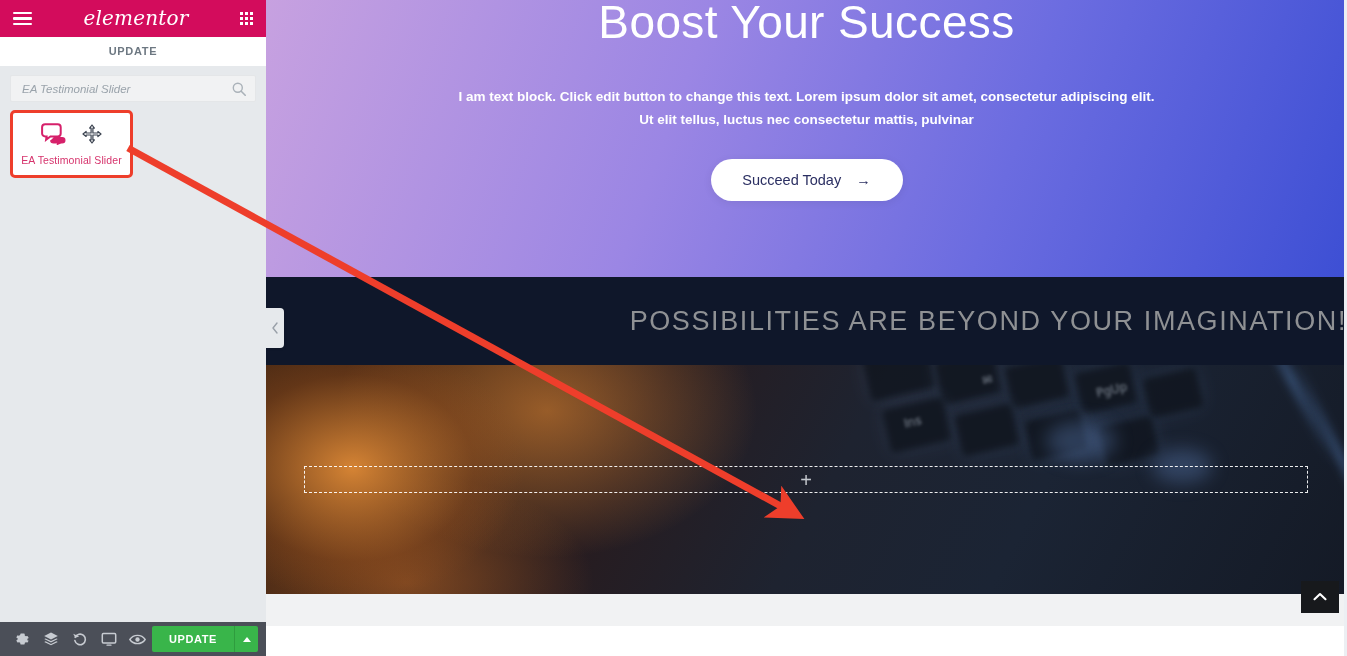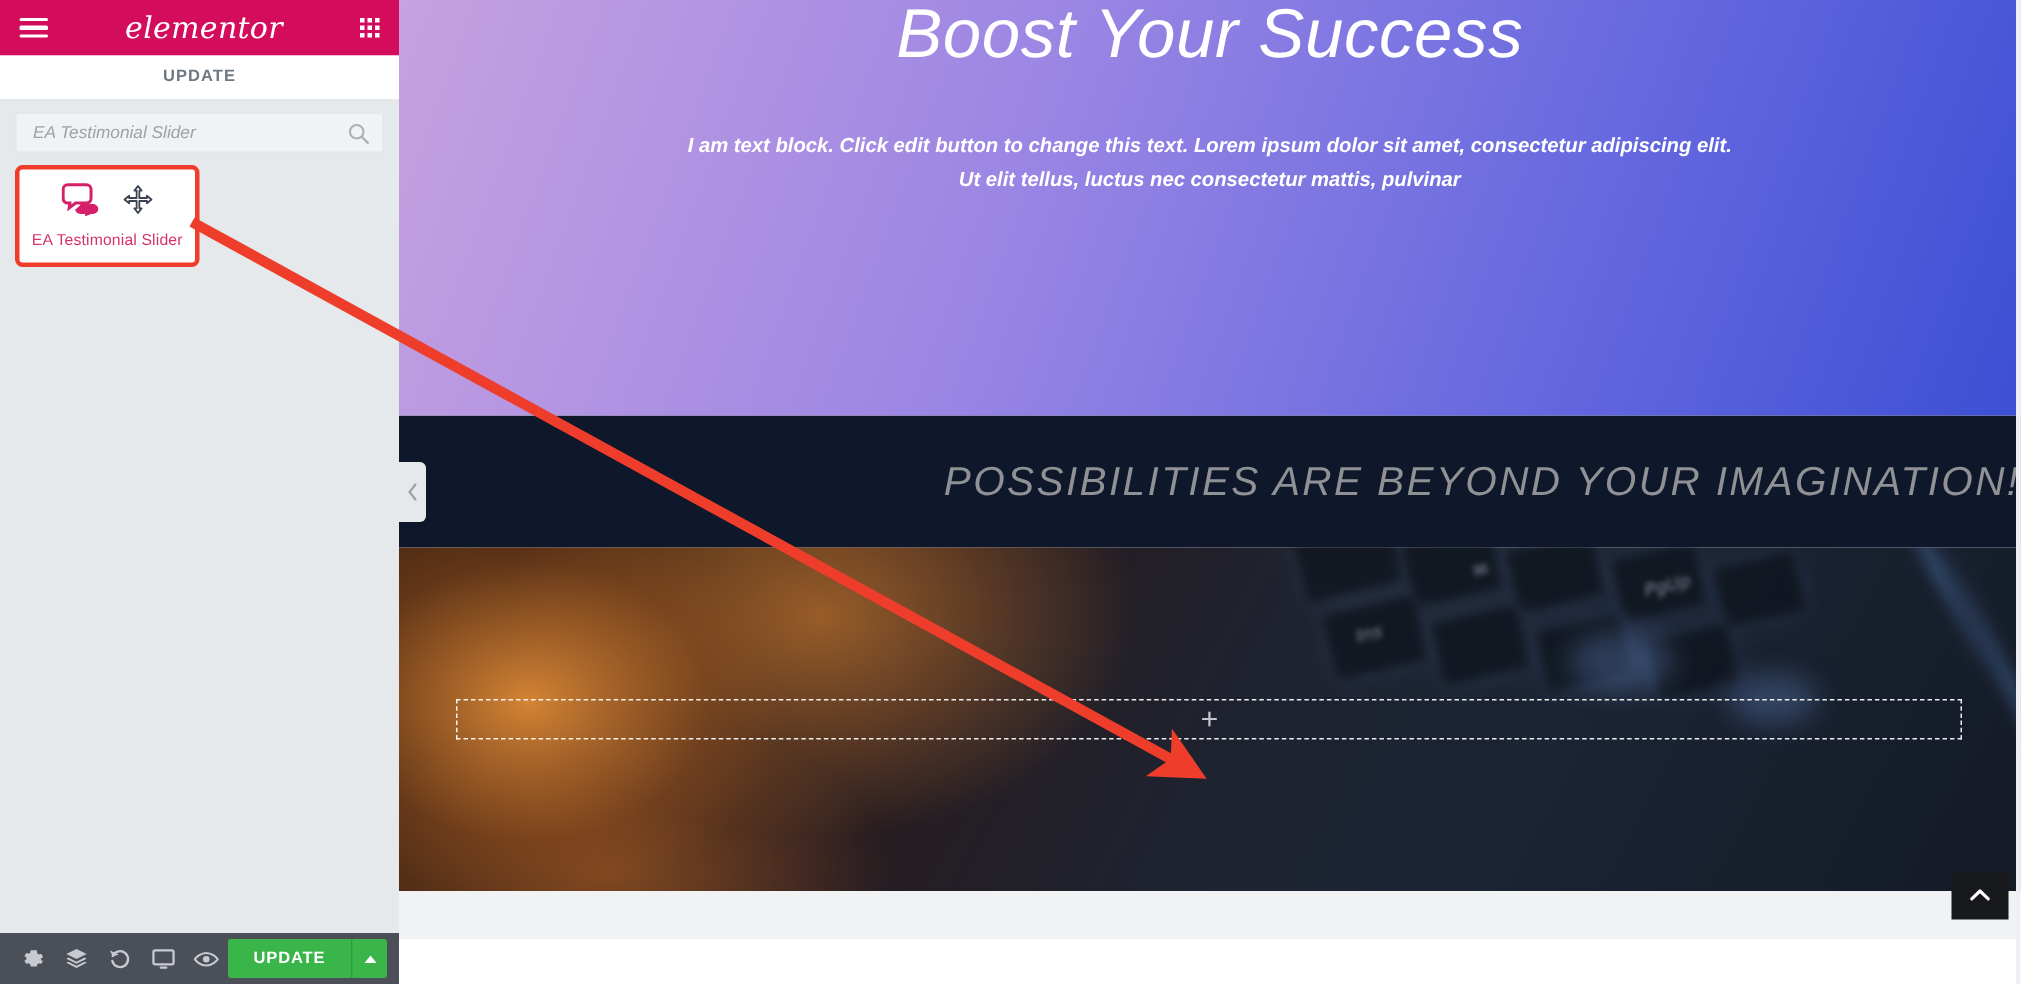--- a/index.html
+++ b/index.html
@@ -98,21 +98,21 @@
   }
   #update-caret {
     background: #39b54a; width: 24px; display: flex; align-items: center;
     justify-content: center; cursor: pointer; border-left: 1px solid #2f9c3e;
     border-radius: 0 2px 2px 0;
   }
 
   
   #canvas {
     position: absolute; left: 266px; top: 0;
-    width: 1081px; height: 656px; background: #fff; overflow: hidden; font-style: italic;
+    width: 1081px; height: 656px; background: #fff; overflow: hidden;
   }
   #hero {
     position: relative; height: 277px; width: 100%;
     background: linear-gradient(110deg, #c7a1e0 0%, #9b86e4 38%, #6b6ce0 68%, #3d4fd4 100%);
     display: flex; flex-direction: column; align-items: center;
   }
   #hero-title {
     margin-top: -4px; color: #fff; font-size: 46px; font-weight: 300;
     letter-spacing: .4px; line-height: 1.15; text-align: center;
   }
@@ -200,20 +200,24 @@
 
 <div id="app">
 
   <div id="canvas">
 
     <section id="hero">
       <h1 id="hero-title">Boost Your Success</h1>
       <div id="hero-sub">
         <div>I am text block. Click edit button to change this text. Lorem ipsum dolor sit amet, consectetur adipiscing elit.</div>
         <div>Ut elit tellus, luctus nec consectetur mattis, pulvinar</div>
+      </div>
+      <div id="hero-cta">
+        <span>Succeed Today</span>
+        <span>→</span>
       </div>
     </section>
 
     <section id="midband">
       <h2 id="mid-title">POSSIBILITIES ARE BEYOND YOUR IMAGINATION!</h2>
     </section>
 
     <section id="photo">
 
       <div class="key" style="left:600px;top:-16px;width:66px;height:46px;transform:rotate(-13deg);"></div>

